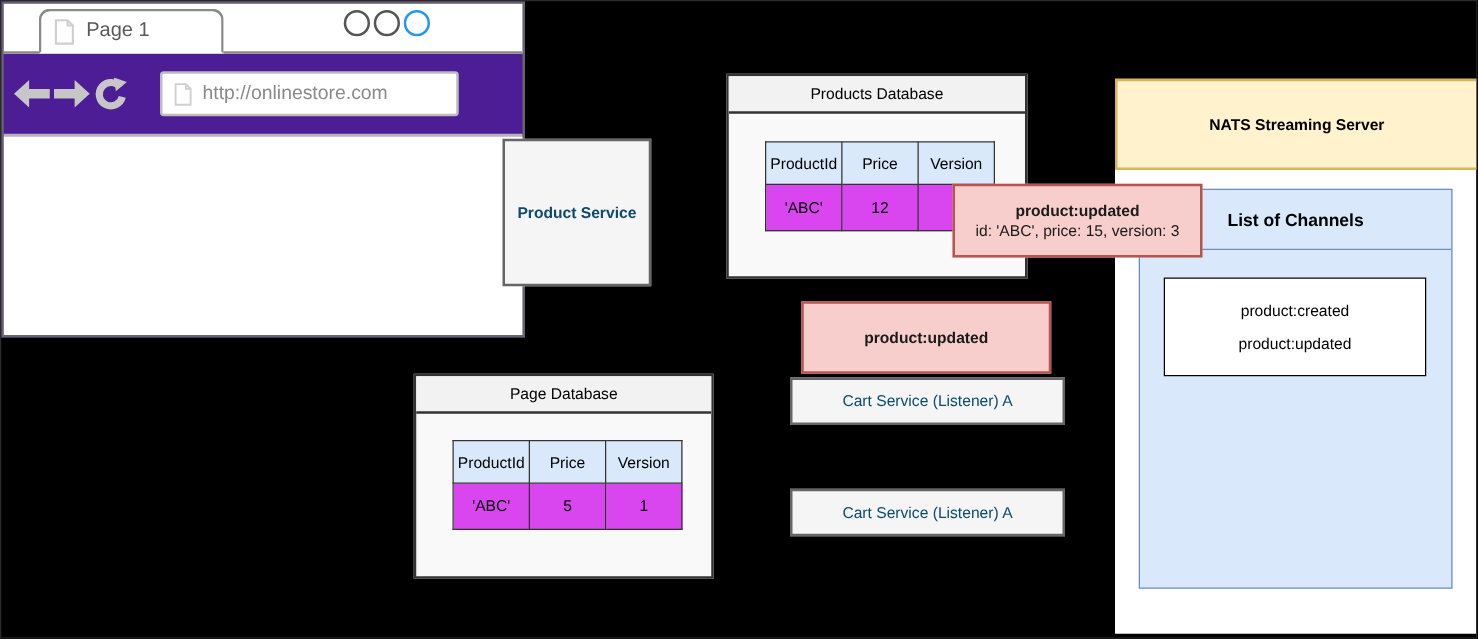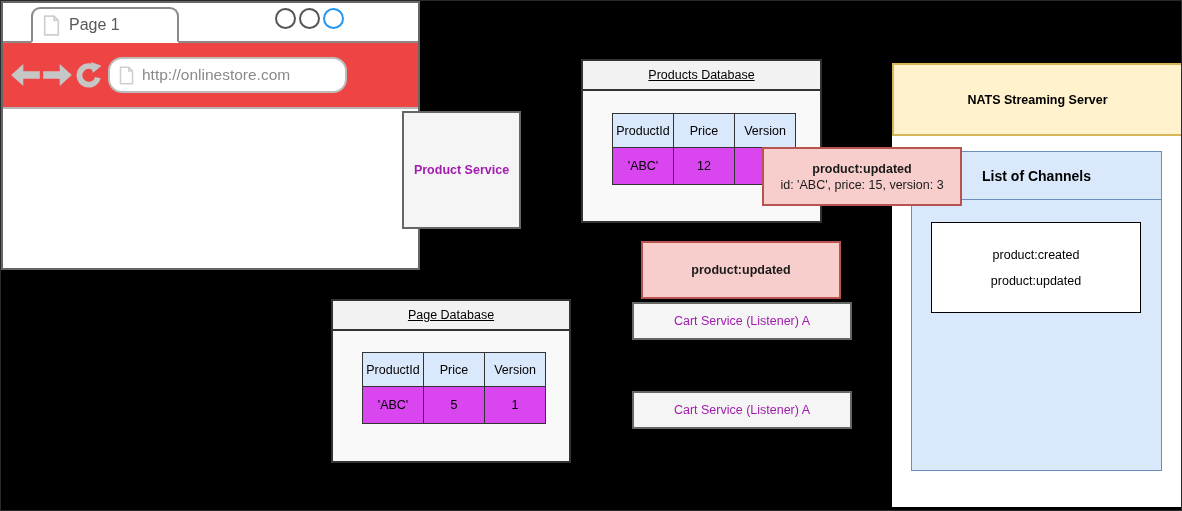--- a/index.html
+++ b/index.html
@@ -8,21 +8,21 @@
   #canvas {
     position: relative; width: 1182px; height: 511px;
     background: #000; overflow: hidden;
     border: 1px solid #2a2a2a;
   }
   .abs { position: absolute; }
 
   
   .browser {
     left: 0; top: 0; width: 419px; height: 269px;
-    background: #ef4444; border: 2px solid #666;
+    background: #4c1d95; border: 2px solid #666;
   }
   .tabbar {
     position: relative; height: 40px;
     border-bottom: 2px solid #8a8a8a; background: #fff;
   }
   .tab {
     position: absolute; left: 28px; bottom: -2px;
     width: 148px; height: 36px;
     background: #fff; border: 2px solid #8a8a8a; border-bottom: 2px solid #fff;
     border-radius: 9px 9px 0 0;
@@ -37,35 +37,35 @@
   .win-circle.c1 { left: 272px; }
   .win-circle.c2 { left: 296px; }
   .win-circle.c3 { left: 320px; border-color: #2196f3; }
   .toolbar {
     position: relative; height: 66px;
     border-bottom: 2px solid #b5b5b5;
     display: flex; align-items: center; padding: 0 8px;
   }
   .nav-btn { display: flex; align-items: center; justify-content: center; margin-right: 3px; background: none; border: none; padding: 0; cursor: default; }
   .urlbar {
-    margin-left: 3px; width: 239px; height: 36px;
-    border: 2px solid #bdbdbd; border-radius: 14px;
+    margin-left: 23px; width: 239px; height: 36px;
+    border: 2px solid #bdbdbd; border-radius: 3px;
     display: flex; align-items: center; gap: 8px; padding: 0 9px;
     background: #fff;
   }
   .url-text { font-size: 15.5px; color: #8a8a8a; white-space: nowrap; overflow: hidden; }
   .browser-content { height: 159px; background: #fff; }
 
   
   .gray-node {
-    background: #f5f5f5; border: 2px solid #666; color: #a21caf;
+    background: #f5f5f5; border: 2px solid #666; color: #0c4a6e;
     display: flex; align-items: center; justify-content: center;
     font-size: 12.5px; text-align: center;
   }
-  .db-box { background: #f9f9f9; border: 2px solid #333; text-decoration: underline; }
+  .db-box { background: #f9f9f9; border: 2px solid #333; }
   .db-title {
     height: 30px; display: flex; align-items: center; justify-content: center;
     font-size: 12.5px; color: #000; background: #f2f2f2;
     border-bottom: 2px solid #333;
   }
   table.mini { border-collapse: collapse; position: absolute; }
   table.mini td {
     width: 61px; text-align: center; vertical-align: middle;
     border: 1px solid #333; font-size: 12.5px; color: #000; margin-left: 32px;
   }
@@ -91,21 +91,21 @@
   .channels-box {
     left: 910px; top: 150px; width: 251px; height: 320px;
     background: #dae8fc; border: 1.5px solid #6c8ebf; z-index: 10;
   }
   .channels-title {
     height: 48px; display: flex; align-items: center; justify-content: center;
     font-size: 14px; font-weight: bold; color: #000;
     border-bottom: 1.5px solid #6c8ebf;
   }
   .channels-list {
-    position: absolute; left: 19px; top: 70px; width: 210px; height: 91px;
+    position: absolute; left: 19px; top: 70px; width: 210px; height: 79px;
     background: #fff; border: 1.5px solid #000;
     display: flex; flex-direction: column; align-items: center; justify-content: center;
     gap: 12px; font-size: 12.5px; color: #000;
   }
 
   .ps-label { font-weight: 600; }
 </style>
 </head>
 <body>
 

